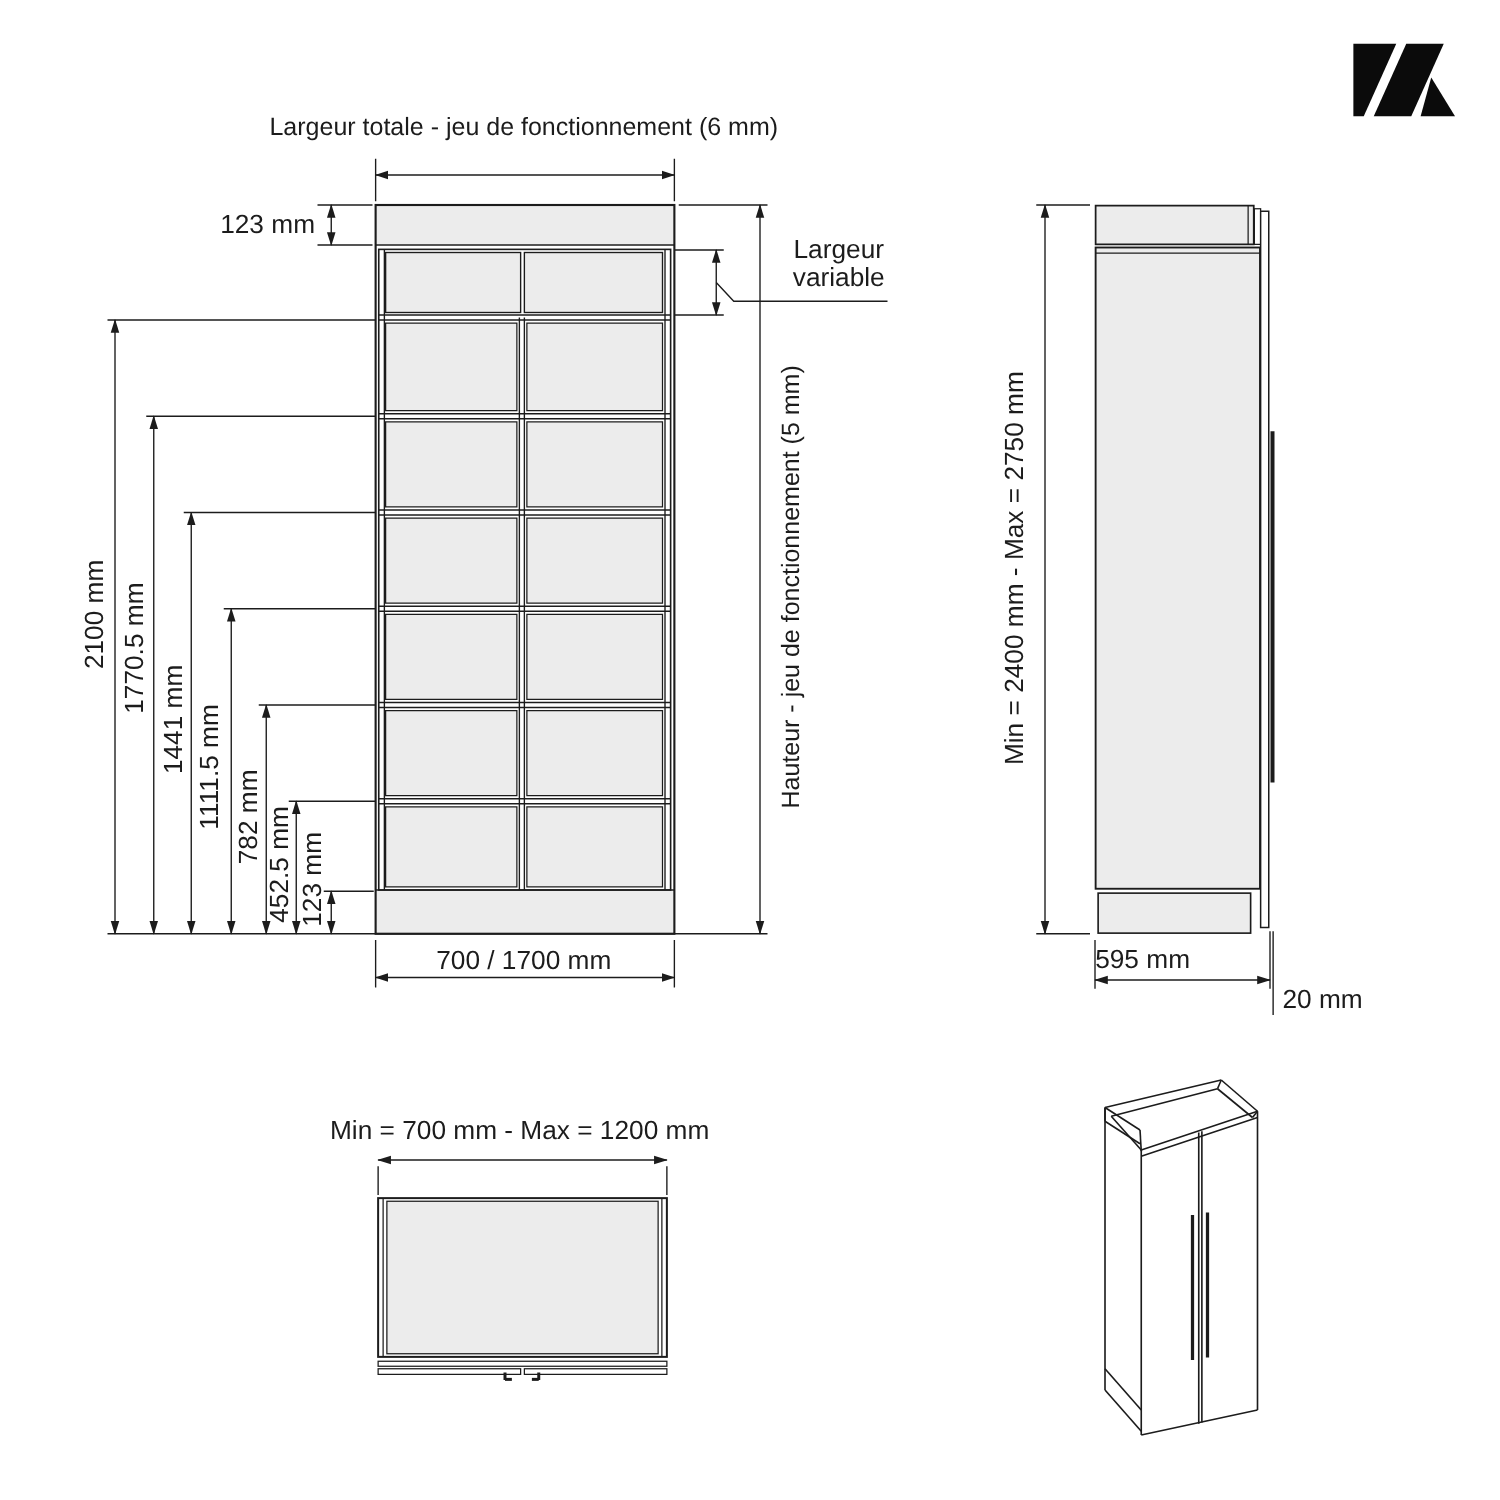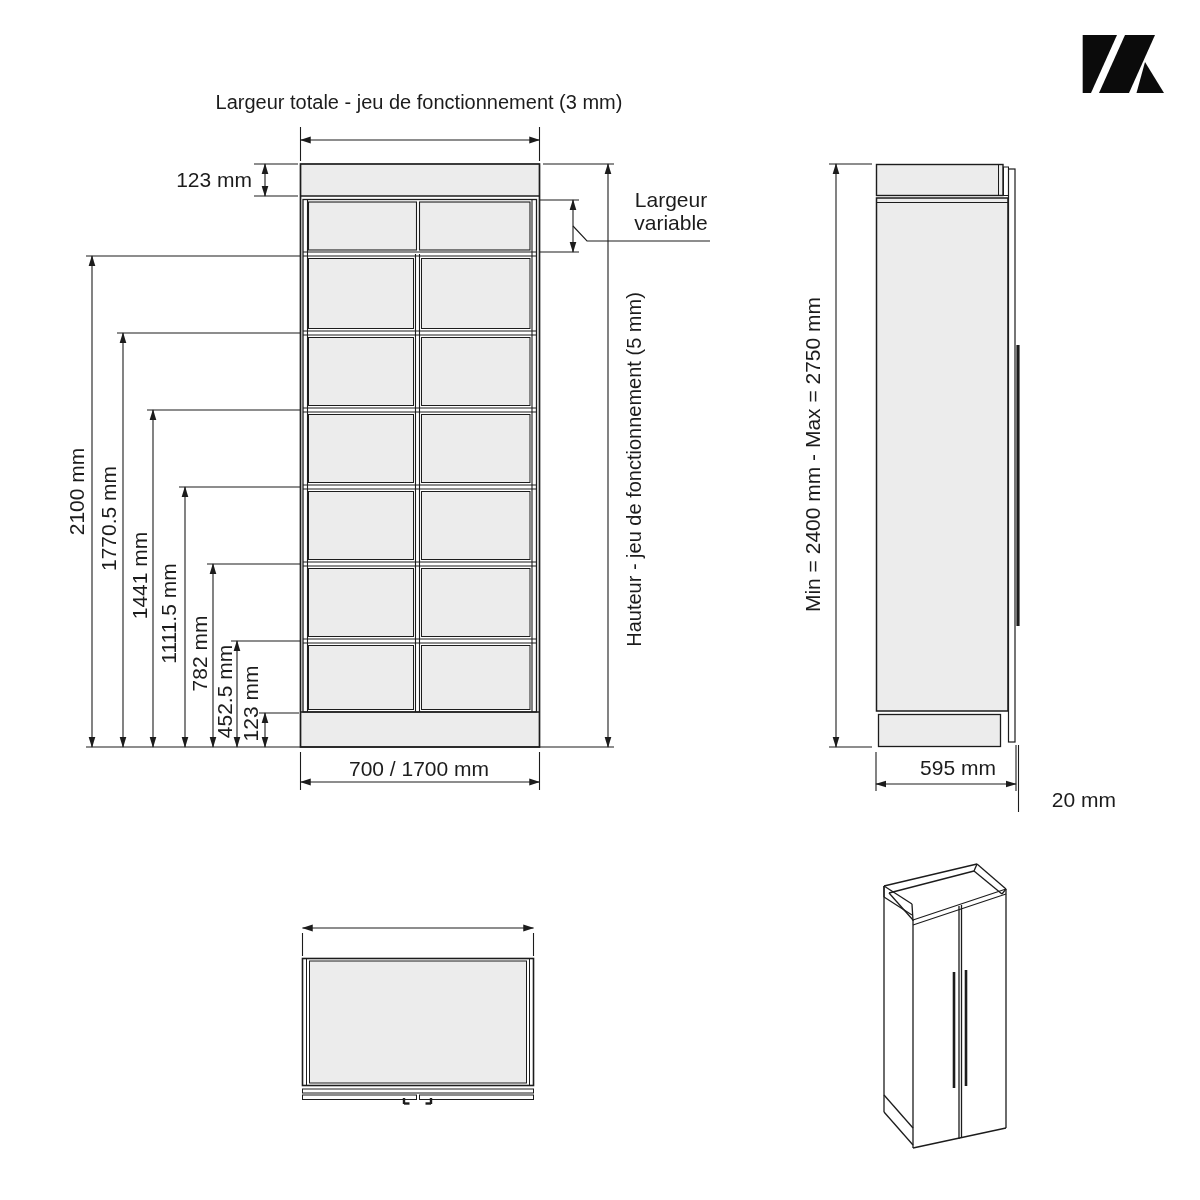--- a/index.html
+++ b/index.html
@@ -1,19 +1,19 @@
 <!DOCTYPE html>
 <html><head>
 <meta charset="utf-8">
 <style>
   html,body{margin:0;padding:0;background:#ffffff;}
   #canvas{position:relative;width:1200px;height:1200px;background:#ffffff;overflow:hidden;
           font-family:"Liberation Sans", sans-serif;color:#1c1c1c;}
   #linework{position:absolute;left:0;top:0;}
-  .lbl{position:absolute;font-size:21px;line-height:23px;color:#1c1c1c;white-space:nowrap;text-align:right;}
+  .lbl{position:absolute;font-size:21px;line-height:23px;color:#1c1c1c;white-space:nowrap;}
   .ctr{text-align:center;}
   .rgt{text-align:right;}
   .rot{transform:rotate(-90deg);transform-origin:50% 50%;}
   .title{font-size:20px;}
 </style>
 </head>
 <body>
 
 <div id="canvas">
 
@@ -193,21 +193,21 @@
       <line x1="966" y1="970" x2="966" y2="1086" stroke-width="2.6"></line>
     </g>
 
     <g fill="#0b0b0b" stroke="none">
       <polygon points="1082.7,35 1117,35 1091,93 1082.7,93"></polygon>
       <polygon points="1125,35 1155,35 1129,93 1099,93"></polygon>
       <polygon points="1145,62 1164,93 1136.5,93"></polygon>
     </g>
   </svg>
 
-  <div class="lbl ctr title" style="left:169px;top:91px;width:500px;">Largeur totale - jeu de fonctionnement (3 mm)</div>
+  <div class="lbl ctr title" style="left:169px;top:91px;width:500px;">Largeur totale - jeu de fonctionnement (6 mm)</div>
 
   <div class="lbl rgt" style="left:130px;top:168px;width:122px;">123 mm</div>
 
   <div class="lbl ctr rot" style="left:-34px;top:480px;width:220px;">2100 mm</div>
   <div class="lbl ctr rot" style="left:-2px;top:507px;width:220px;">1770.5 mm</div>
   <div class="lbl ctr rot" style="left:29px;top:564px;width:220px;">1441 mm</div>
   <div class="lbl ctr rot" style="left:58px;top:602px;width:220px;">1111.5 mm</div>
   <div class="lbl ctr rot" style="left:89px;top:642px;width:220px;">782 mm</div>
   <div class="lbl ctr rot" style="left:114px;top:680px;width:220px;">452.5 mm</div>
   <div class="lbl ctr rot" style="left:140px;top:692px;width:220px;">123 mm</div>
@@ -216,18 +216,19 @@
     <div>Largeur</div>
     <div>variable</div>
   </div>
 
   <div class="lbl ctr rot title" style="left:414px;top:458px;width:440px;">Hauteur - jeu de fonctionnement (5 mm)</div>
 
   <div class="lbl ctr" style="left:319px;top:757px;width:200px;">700 / 1700 mm</div>
 
   <div class="lbl ctr rot" style="left:592px;top:443px;width:440px;">Min = 2400 mm - Max = 2750 mm</div>
 
-  <div class="lbl ctr" style="left:908px;top:756px;width:100px;">595 mm</div>
+  <div class="lbl ctr" style="left:852px;top:756px;width:100px;text-align:right;">595 mm</div>
 
   <div class="lbl" style="left:1026px;top:788px;width:90px;">20 mm</div>
 
+  <div class="lbl ctr" style="left:264px;top:893px;width:300px;">Min = 700 mm - Max = 1200 mm</div>
 
 </div>
 
 </body></html>

